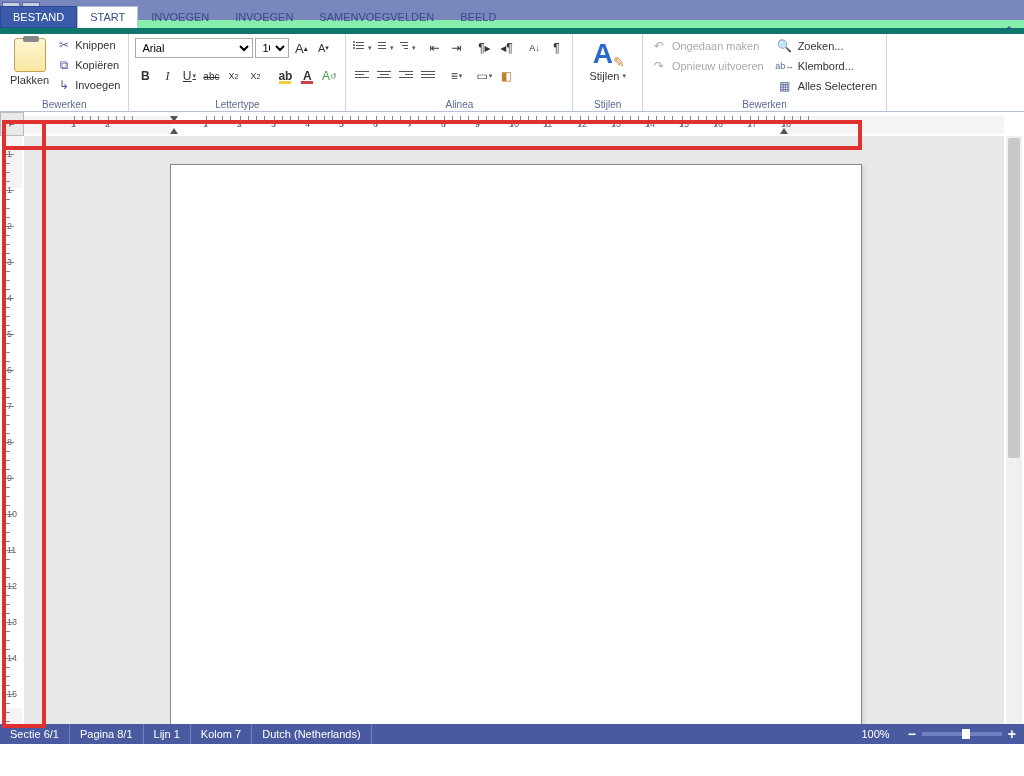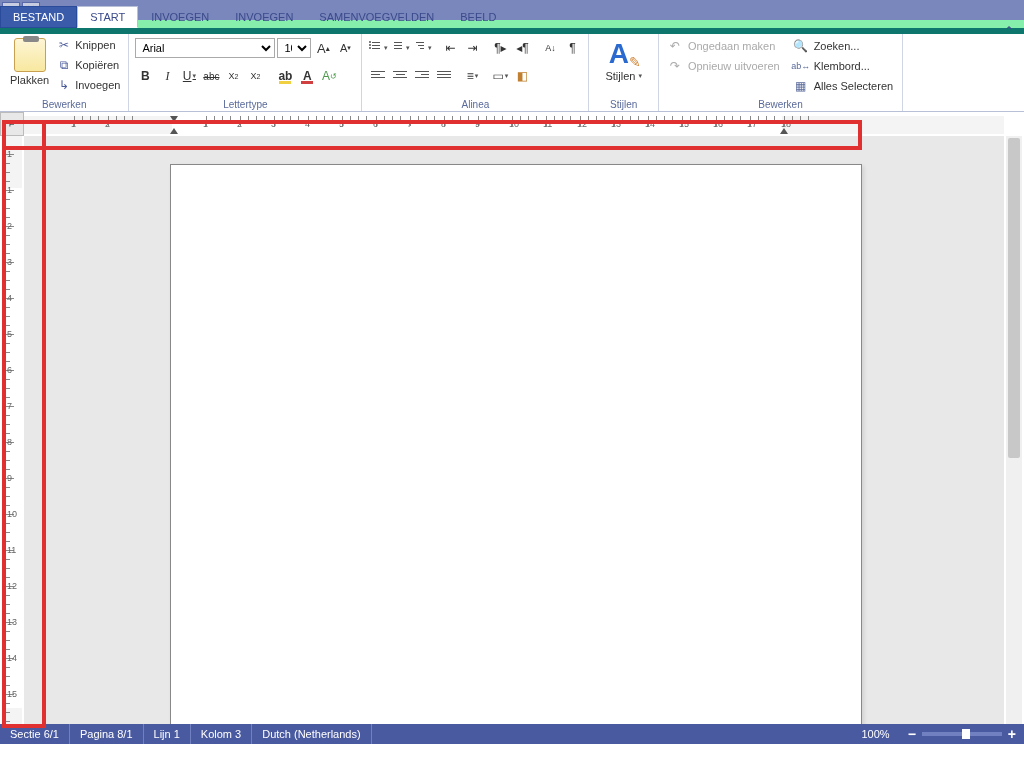--- a/index.html
+++ b/index.html
@@ -30,21 +30,21 @@
 .paste-icon { width: 32px; height: 34px; border: 1px solid #c8a050; background: linear-gradient(#fdf5d5, #f8e8a0); border-radius: 3px; position: relative; }
 .paste-icon::before { content: ''; position: absolute; top: -3px; left: 8px; width: 16px; height: 6px; background: #888; border-radius: 2px; }
 .paste-label { font-size: 11px; color: #333; margin-top: 2px; }
 .clip-small { display: flex; flex-direction: column; gap: 2px; margin-left: 2px; }
 .clip-item { display: flex; align-items: center; gap: 4px; font-size: 11px; color: #333; cursor: pointer; padding: 1px 2px; height: 18px; }
 .clip-icon { width: 14px; height: 14px; display: flex; align-items: center; justify-content: center; font-size: 12px; color: #4a5a9a; }
 
 
 .font-row { display: flex; align-items: center; gap: 2px; height: 24px; }
 .font-sel { height: 20px; border: 1px solid #aaa; font-size: 11px; padding: 1px 2px; background: #fff; }
-.font-name { width: 140px; }
+.font-name { width: 118px; }
 .font-size { width: 34px; }
 .icon-btn { width: 20px; height: 20px; display: flex; align-items: center; justify-content: center; font-size: 12px; cursor: pointer; color: #333; border: 1px solid transparent; }
 .bold { font-weight: bold; }
 .italic { font-style: italic; font-family: 'Times New Roman', serif; }
 .underline { text-decoration: underline; }
 .strike { text-decoration: line-through; font-size: 10px; }
 .sub { font-size: 9px; }
 .sup { font-size: 9px; }
 .color-a { position: relative; font-weight: bold; }
 .color-a::after { content: ''; position: absolute; bottom: 1px; left: 3px; right: 3px; height: 3px; background: var(--bar,#d04040); }
@@ -508,21 +508,21 @@
   </div>
 </div>
 
 <div class="highlight-box hbox1"></div>
 <div class="highlight-box hbox2"></div>
 
 <div class="statusbar">
   <div class="status-cell">Sectie 6/1</div>
   <div class="status-cell">Pagina 8/1</div>
   <div class="status-cell">Lijn 1</div>
-  <div class="status-cell">Kolom 3</div>
+  <div class="status-cell">Kolom 7</div>
   <div class="status-cell">Dutch (Netherlands)</div>
   <div class="status-spacer"></div>
   <div class="status-cell" style="border:none;">100%</div>
   <div class="zoom-ctrl">
     <span class="zoom-btn">−</span>
     <div class="zoom-slider">
         <div class="zoom-slider-thumb"></div>
       </div>
     <span class="zoom-btn">+</span>
   </div>

